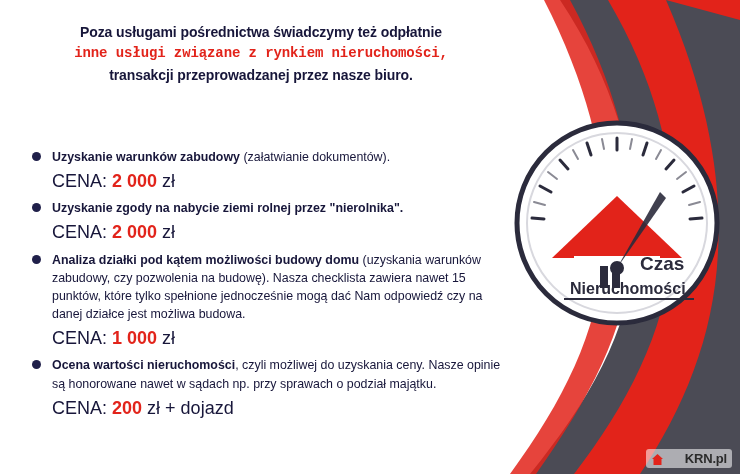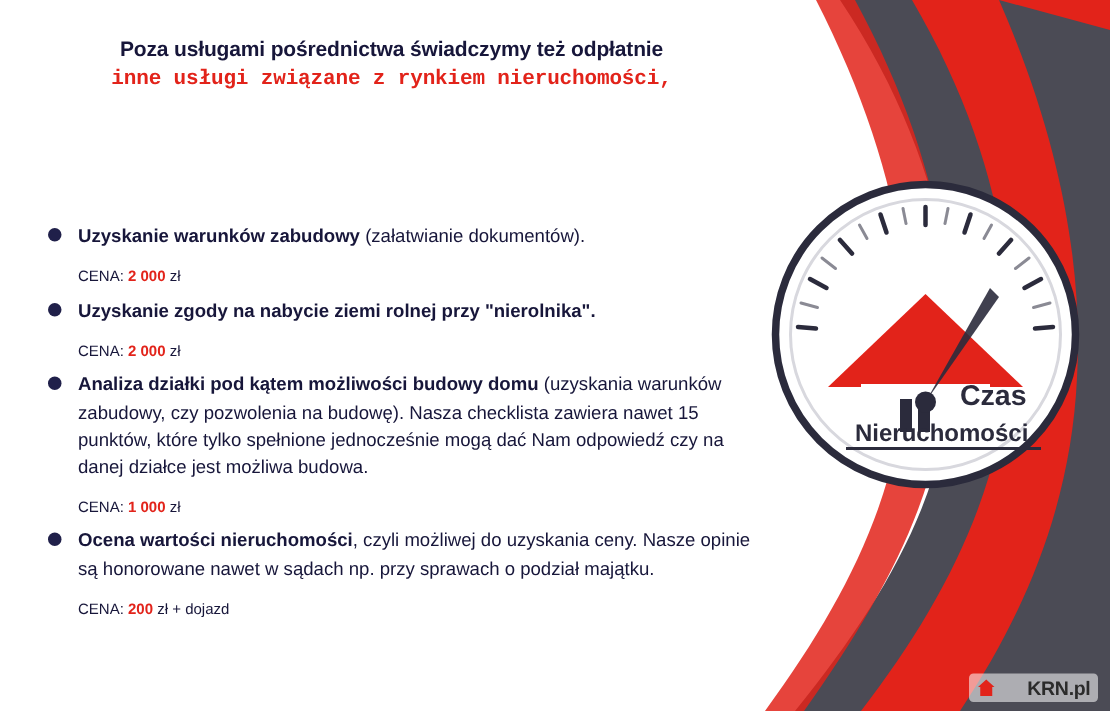--- a/index.html
+++ b/index.html
@@ -81,22 +81,22 @@
     top: 4px;
     width: 9px;
     height: 9px;
     border-radius: 50%;
     background: #20204a;
   }
   .item .lead {
     font-weight: bold;
   }
   .price {
-    margin-top: 12px;
-    font-size: 10px;
+    margin-top: 2px;
+    font-size: 18px;
     color: #17163a;
   }
   .price .amount {
     color: #e2231a;
     font-weight: bold;
   }
 
   
   .watermark {
     position: absolute;
@@ -172,37 +172,38 @@
 
       <text x="128" y="152" font-family="Liberation Sans, sans-serif" font-size="19" font-weight="bold" fill="#2b2b3c" id="logo-line1">Czas</text>
       <text x="58" y="176" font-family="Liberation Sans, sans-serif" font-size="16" font-weight="bold" fill="#2b2b3c" id="logo-line2">Nieruchomości</text>
       <line x1="52" y1="181" x2="182" y2="181" stroke="#2b2b3c" stroke-width="2"></line>
     </svg>
   </div>
 
   <div class="headline">
     <div>Poza usługami pośrednictwa świadczymy też odpłatnie</div>
     <div class="red">inne usługi związane z rynkiem nieruchomości,</div>
+    <div>transakcji przeprowadzanej przez nasze biuro.</div>
   </div>
 
   <div class="list">
 
     <div class="item">
       <span class="bullet"></span>
       <span class="lead">Uzyskanie warunków zabudowy</span><span> (załatwianie dokumentów).</span>
       <div class="price">
         <span>CENA:</span>
         <span class="amount">2 000</span>
         <span>zł</span>
       </div>
     </div>
 
     <div class="item">
       <span class="bullet"></span>
-      <span class="lead">Uzyskanie zgody na nabycie ziemi rolnej przy "nierolnika".</span><span></span>
+      <span class="lead">Uzyskanie zgody na nabycie ziemi rolnej przez "nierolnika".</span><span></span>
       <div class="price">
         <span>CENA:</span>
         <span class="amount">2 000</span>
         <span>zł</span>
       </div>
     </div>
 
     <div class="item">
       <span class="bullet"></span>
       <span class="lead">Analiza działki pod kątem możliwości budowy domu</span><span> (uzyskania warunków zabudowy, czy pozwolenia na budowę). Nasza checklista zawiera nawet 15 punktów, które tylko spełnione jednocześnie mogą dać Nam odpowiedź czy na danej działce jest możliwa budowa.</span>

